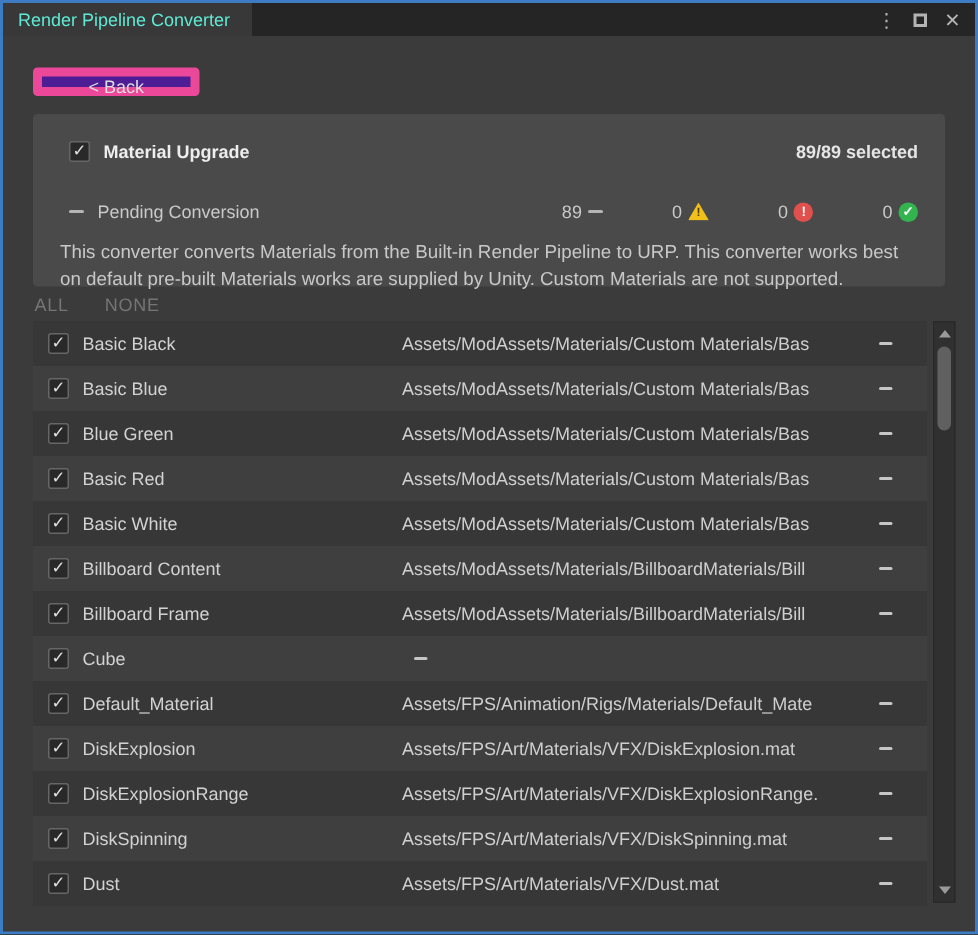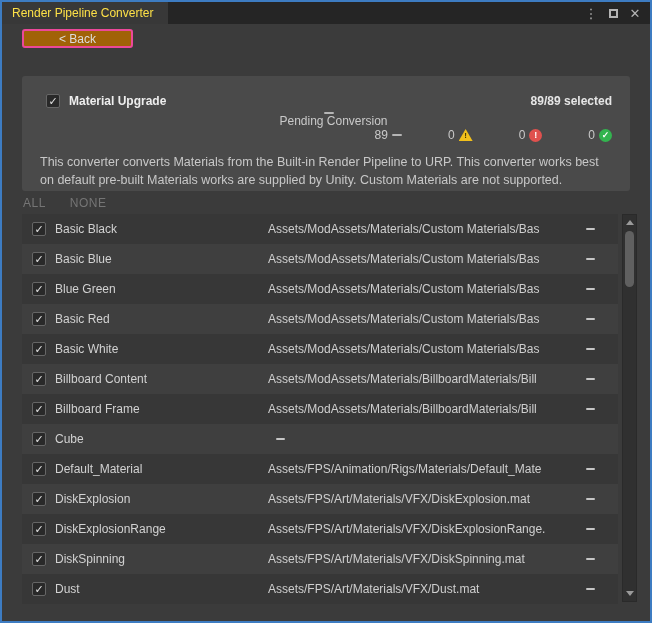--- a/index.html
+++ b/index.html
@@ -17,55 +17,55 @@
   }
   
   .titlebar {
     height:22px; background:#252525;
     display:flex; align-items:stretch;
   }
   .tab {
     width:166px; background:#383838;
     display:flex; align-items:center;
     padding-left:10px;
-    font-size:12px; color:#fde047;
+    font-size:12px; color:#5eead4;
     cursor:default;
   }
   .win-controls {
     margin-left:auto; display:flex; align-items:center;
     gap:8px; padding-right:8px;
   }
   .win-controls .wc {
     color:#b4b4b4; font-size:13px; line-height:1;
     width:14px; text-align:center; cursor:pointer;
   }
   .wc-max-box {
     display:inline-block; width:9px; height:9px;
     border:2px solid #b4b4b4;
   }
   
   .back-btn {
-    position:absolute; left:20px; top:27px;
+    position:absolute; left:20px; top:43px;
     width:111px; height:19px;
-    background:#a16207; border:2px solid #ec4899; border-radius:3px;
+    background:#4c1d95; border:6px solid #ec4899; border-radius:3px;
     color:#dddddd; font-size:12px; font-family:"Liberation Sans", sans-serif;
     cursor:pointer;
   }
   
   .panel {
     position:absolute; left:20px; top:74px;
     width:608px; height:115px;
     background:#4a4a4a; border-radius:3px;
   }
   .panel-row {
     display:flex; align-items:center;
     padding:0 18px 0 24px;
   }
   .panel-row.first { margin-top:18px; }
-  .panel-row.second { margin-top:4px;flex-direction:column; }
+  .panel-row.second { margin-top:26px; }
   .panel-title { font-size:12px; font-weight:bold; color:#eeeeee; margin-left:9px; }
   .panel-selected { margin-left:auto; font-size:12px; font-weight:bold; color:#e6e6e6; }
   .pending-label { font-size:12px; color:#c9c9c9; margin-left:9px; }
   .status-group { margin-left:auto; display:flex; align-items:center; gap:10px; }
   .status-pair { display:flex; align-items:center; gap:4px; font-size:12px; color:#c9c9c9;padding-left:36px; }
   .dash-bar { display:inline-block; width:10px; height:2px; background:#b5b5b5; border-radius:1px; }
   .icon-warn {
     display:inline-flex; align-items:flex-end; justify-content:center;
     width:14px; height:12px; background:#f2c01b;
     clip-path:polygon(50% 0, 100% 100%, 0 100%);

